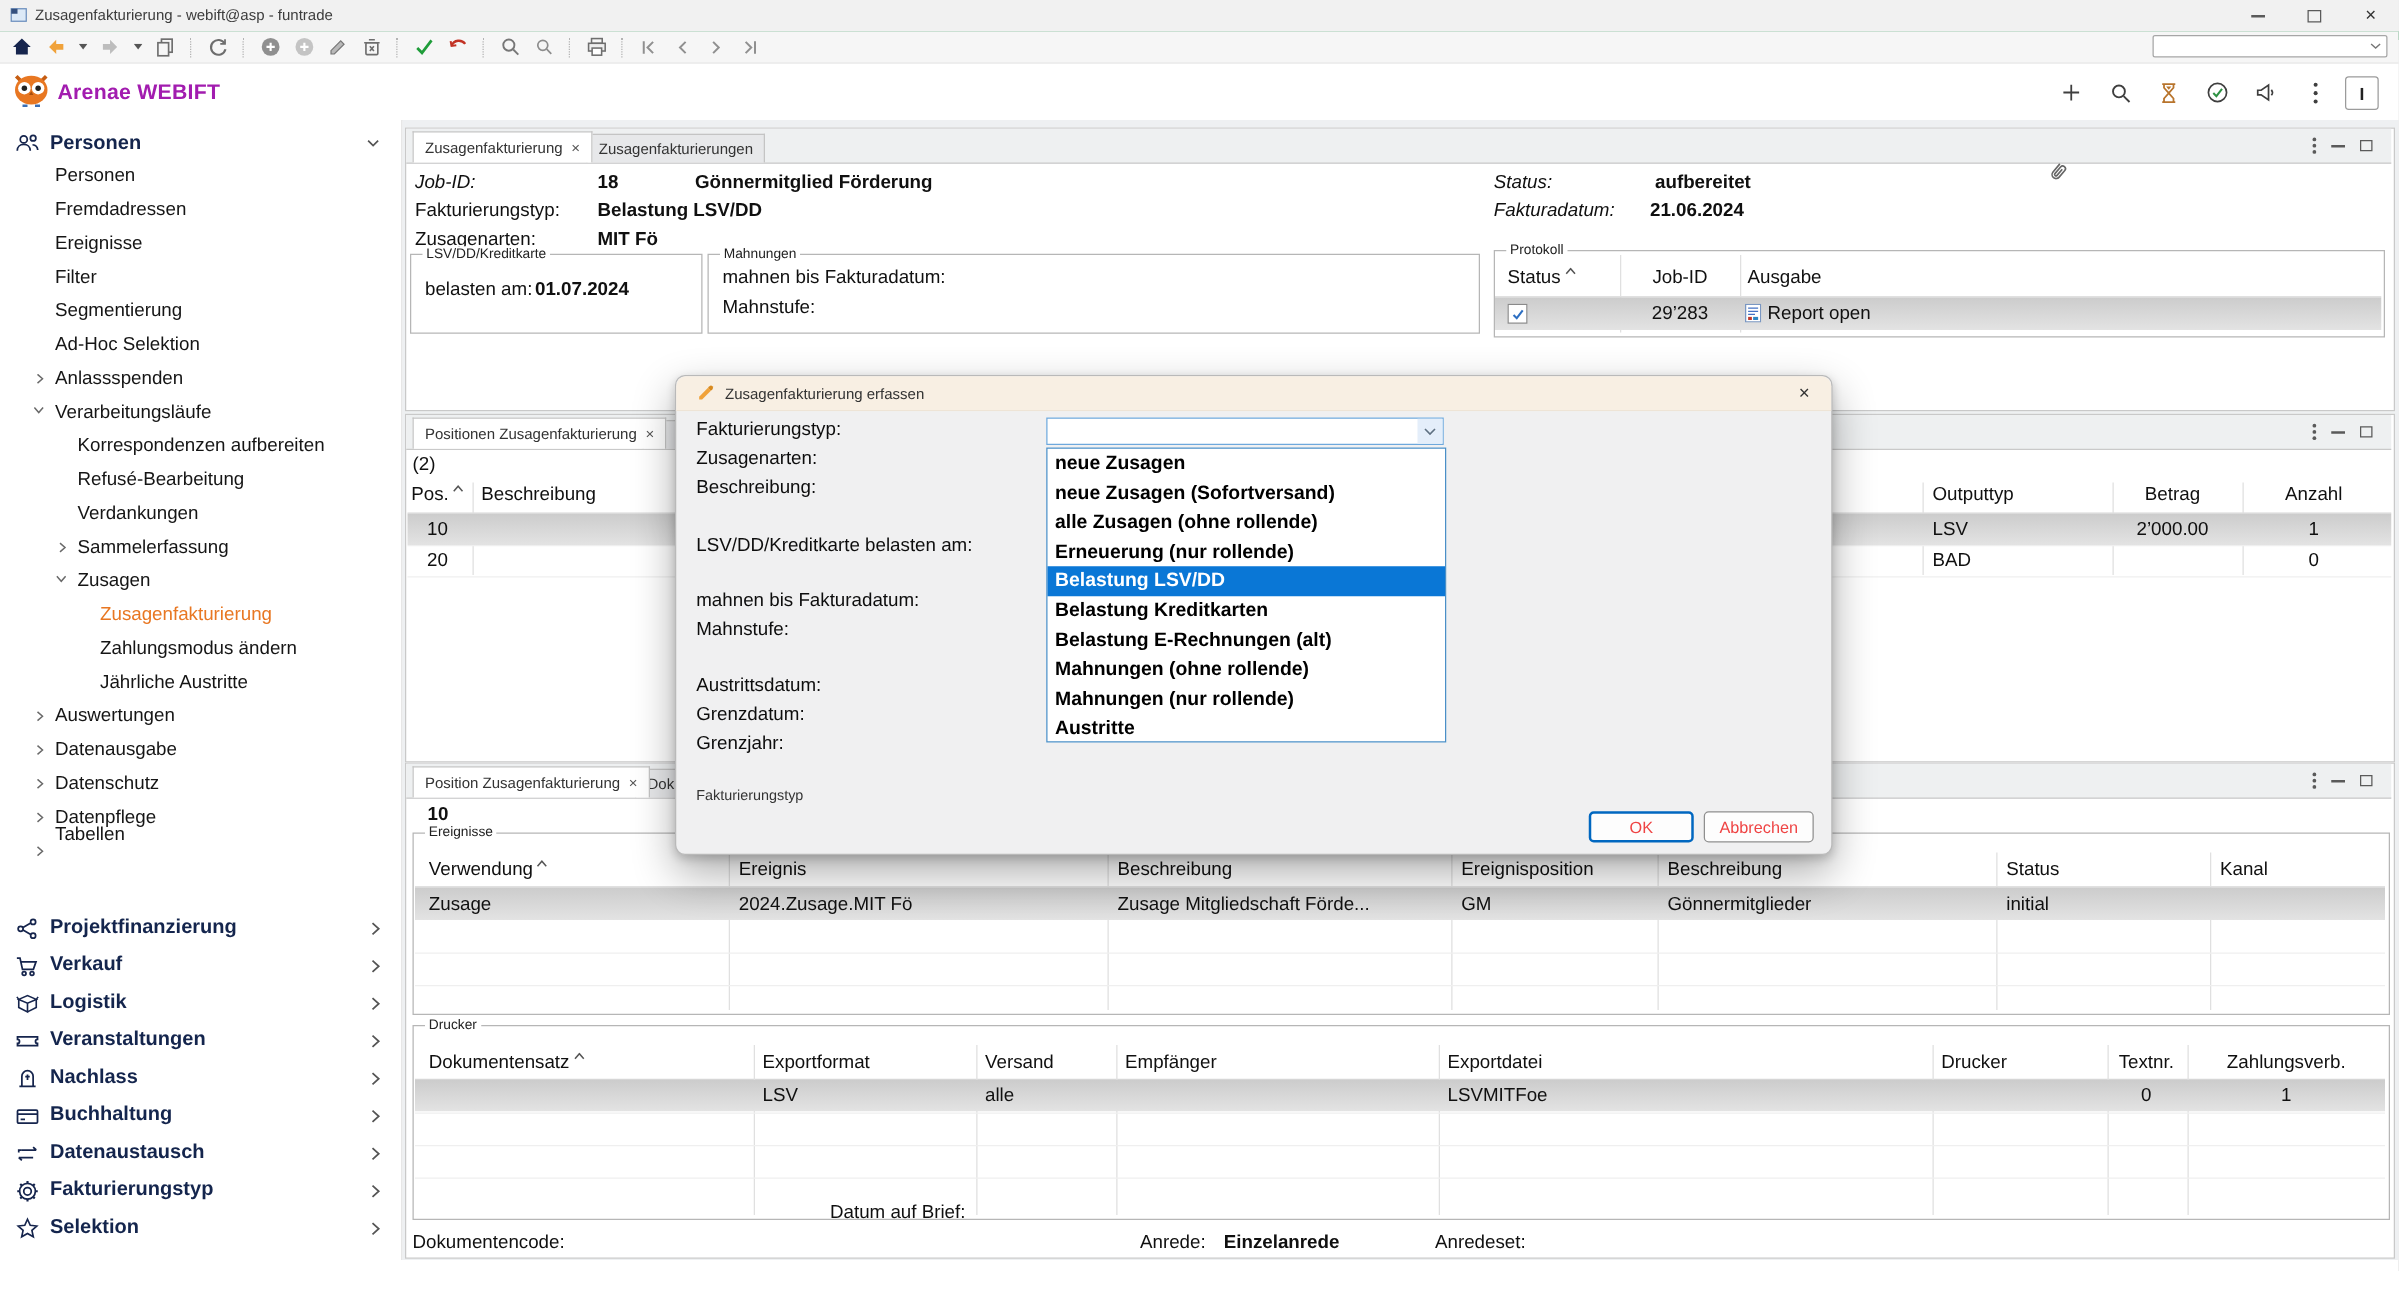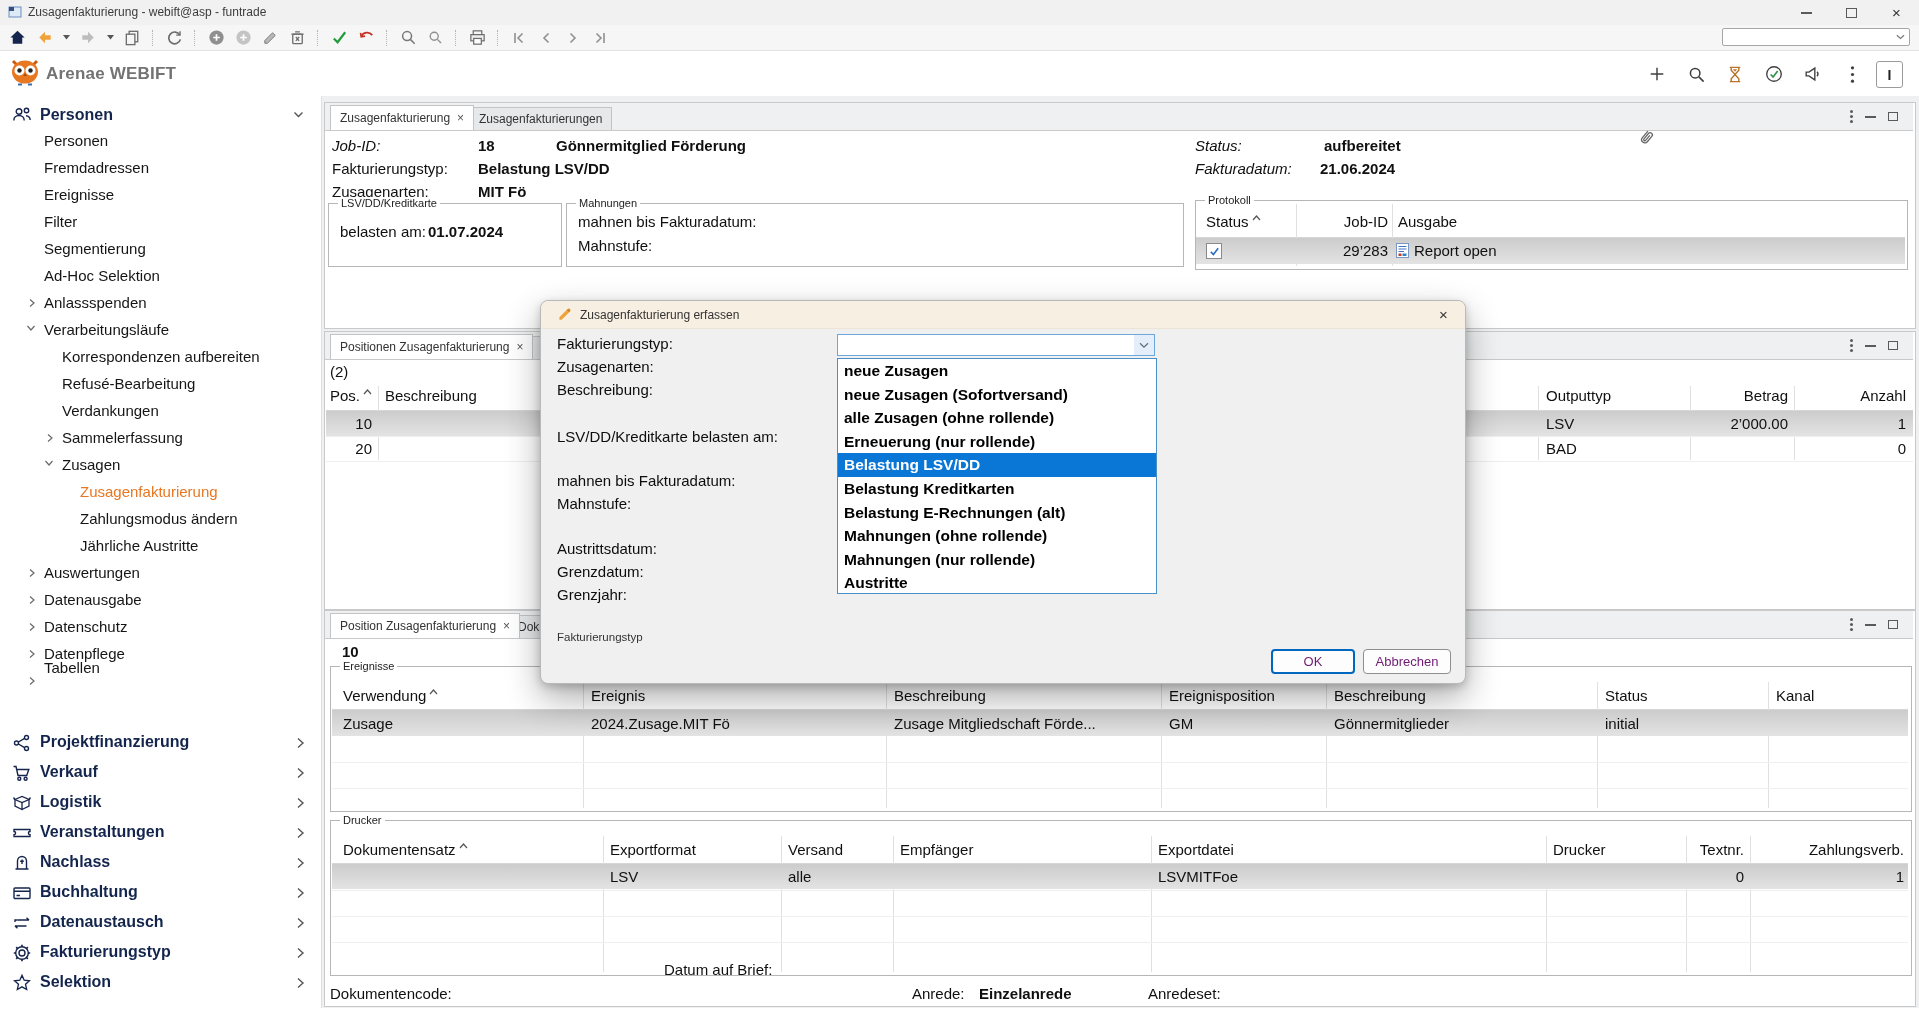--- a/index.html
+++ b/index.html
@@ -14,21 +14,21 @@
 
   
   #toolbar{position:absolute;left:0;top:25px;width:1919px;height:26px;background:#f6f6f6;border-bottom:1px solid #e3e3e3;display:flex;align-items:center;padding-left:6px;box-sizing:border-box;gap:5px}
   .tbico{width:22px;height:20px;display:flex;align-items:center;justify-content:center}
   .tsep{width:1px;height:16px;border-left:1px dotted #b3b3b3;margin:0 4px}
   #tb-input{position:absolute;left:1722px;top:3px;width:188px;height:18px;border:1px solid #a6a6a6;border-radius:2px;background:#fff;font-size:12px;padding:0 16px 0 4px;box-sizing:border-box}
   #tb-input-chev{position:absolute;left:1896px;top:9px}
 
   
   #appheader{position:absolute;left:0;top:51px;width:1919px;height:45px;background:#fff;border-bottom:1px solid #e2e2e2}
-  #brand{position:absolute;left:46px;top:13px;font-size:17px;font-weight:700;color:#737373;letter-spacing:.2px}
+  #brand{position:absolute;left:46px;top:13px;font-size:17px;font-weight:700;color:#a21caf;letter-spacing:.2px}
   .hico{position:absolute;top:11px;width:24px;height:24px;display:flex;align-items:center;justify-content:center}
   #user-box{position:absolute;left:1876px;top:10px;width:25px;height:25px;border:1px solid #9b9b9b;border-radius:3px;display:flex;align-items:center;justify-content:center;font-size:14px;font-weight:700;color:#222;background:#fff}
 
   
   #sidebar{position:absolute;left:0;top:96px;width:321px;height:912px;background:#fff;border-right:1px solid #e0e0e0}
   .nav-sec{position:absolute;left:40px;font-size:16px;font-weight:700;color:#14254d;height:20px;line-height:20px}
   .nav1{position:absolute;left:44px;font-size:15px;color:#151515;height:20px;line-height:20px}
   .nav2{position:absolute;left:62px;font-size:15px;color:#151515;height:20px;line-height:20px}
   .nav3{position:absolute;left:80px;font-size:15px;height:20px;line-height:20px;color:#151515}
   .nav-active{color:#e87722}
@@ -43,39 +43,39 @@
   .tclose{font-size:12px;color:#555;line-height:10px}
   .pctl{position:absolute;display:flex;align-items:center;gap:12px}
   .dots3{width:3px;height:3px;border-radius:50%;background:#5a5a5a;box-shadow:0 5px 0 #5a5a5a,0 10px 0 #5a5a5a;margin-bottom:10px}
   .minico{width:11px;height:2px;background:#5a5a5a}
   .maxico{width:10px;height:9px;border:1.5px solid #5a5a5a;box-sizing:border-box}
 
   .grp{position:absolute;border:1px solid #b6b6b6}
   .grp-label{position:absolute;font-size:11px;color:#222;background:#fff;padding:0 3px;line-height:12px}
 
   .cell{position:absolute;font-size:15px;color:#101010;white-space:nowrap;height:20px;line-height:20px}
-  .cellr{text-align:right}
+  .cellr{text-align:center}
   .selgrad{position:absolute;background:linear-gradient(180deg,#cccccc 0%,#e3e3e3 100%)}
   .vln{position:absolute;width:1px;background:#e0e0e0}
   .hln{position:absolute;height:1px;background:#d6d6d6}
   .hlnf{position:absolute;height:1px;background:#efefef}
   .sortcaret{display:inline-block;margin-left:3px;vertical-align:6px}
 
   .cb{position:absolute;width:14px;height:14px;background:#fff;border:1px solid #8a8a8a;display:flex;align-items:center;justify-content:center}
 
   
   #dialog{position:absolute;left:540px;top:300px;width:924px;height:382px;background:#f0f0f1;border:1px solid #b9b9b9;border-radius:8px;box-shadow:0 14px 34px rgba(0,0,0,.32),0 3px 8px rgba(0,0,0,.18);z-index:50}
   #dialog-title{position:absolute;left:0;top:0;width:100%;height:27px;background:#f8efe3;border-radius:8px 8px 0 0;border-bottom:1px solid #eee4d6}
   .dlbl{position:absolute;left:16px;font-size:15px;color:#0d0d0d;height:20px;line-height:20px;white-space:nowrap}
   #combo{position:absolute;left:296px;top:33px;width:318px;height:22px;background:#fff;border:1px solid #6da8dc;box-sizing:border-box}
   #combo-btn{position:absolute;right:0;top:0;width:20px;height:20px;background:#e4eefa;display:flex;align-items:center;justify-content:center}
   #ddlist{position:absolute;left:296px;top:57px;width:320px;height:236px;background:#fff;border:1px solid #4a8fc7;box-sizing:border-box;z-index:5}
   .dditem{height:23.6px;line-height:23.6px;font-size:15.5px;font-weight:700;color:#000;padding-left:6px;white-space:nowrap;overflow:hidden}
   .dditem.sel{background:#0a77d6;color:#fff}
-  .dbtn{position:absolute;top:348px;height:25px;border-radius:4px;background:#fdfdfd;font-size:13px;color:#701a75;display:flex;align-items:center;justify-content:center;box-sizing:border-box}
+  .dbtn{position:absolute;top:348px;height:25px;border-radius:4px;background:#fdfdfd;font-size:13px;color:#ef4444;display:flex;align-items:center;justify-content:center;box-sizing:border-box}
 
   #statusbar{position:absolute;left:0;top:1008px;width:1919px;height:23px;background:#f1f1f1;border-top:1px solid #dcdcdc}
   svg{display:block}
 </style>
 </head>
 <body>
 
 <div id="root">
 
   <div id="titlebar">

